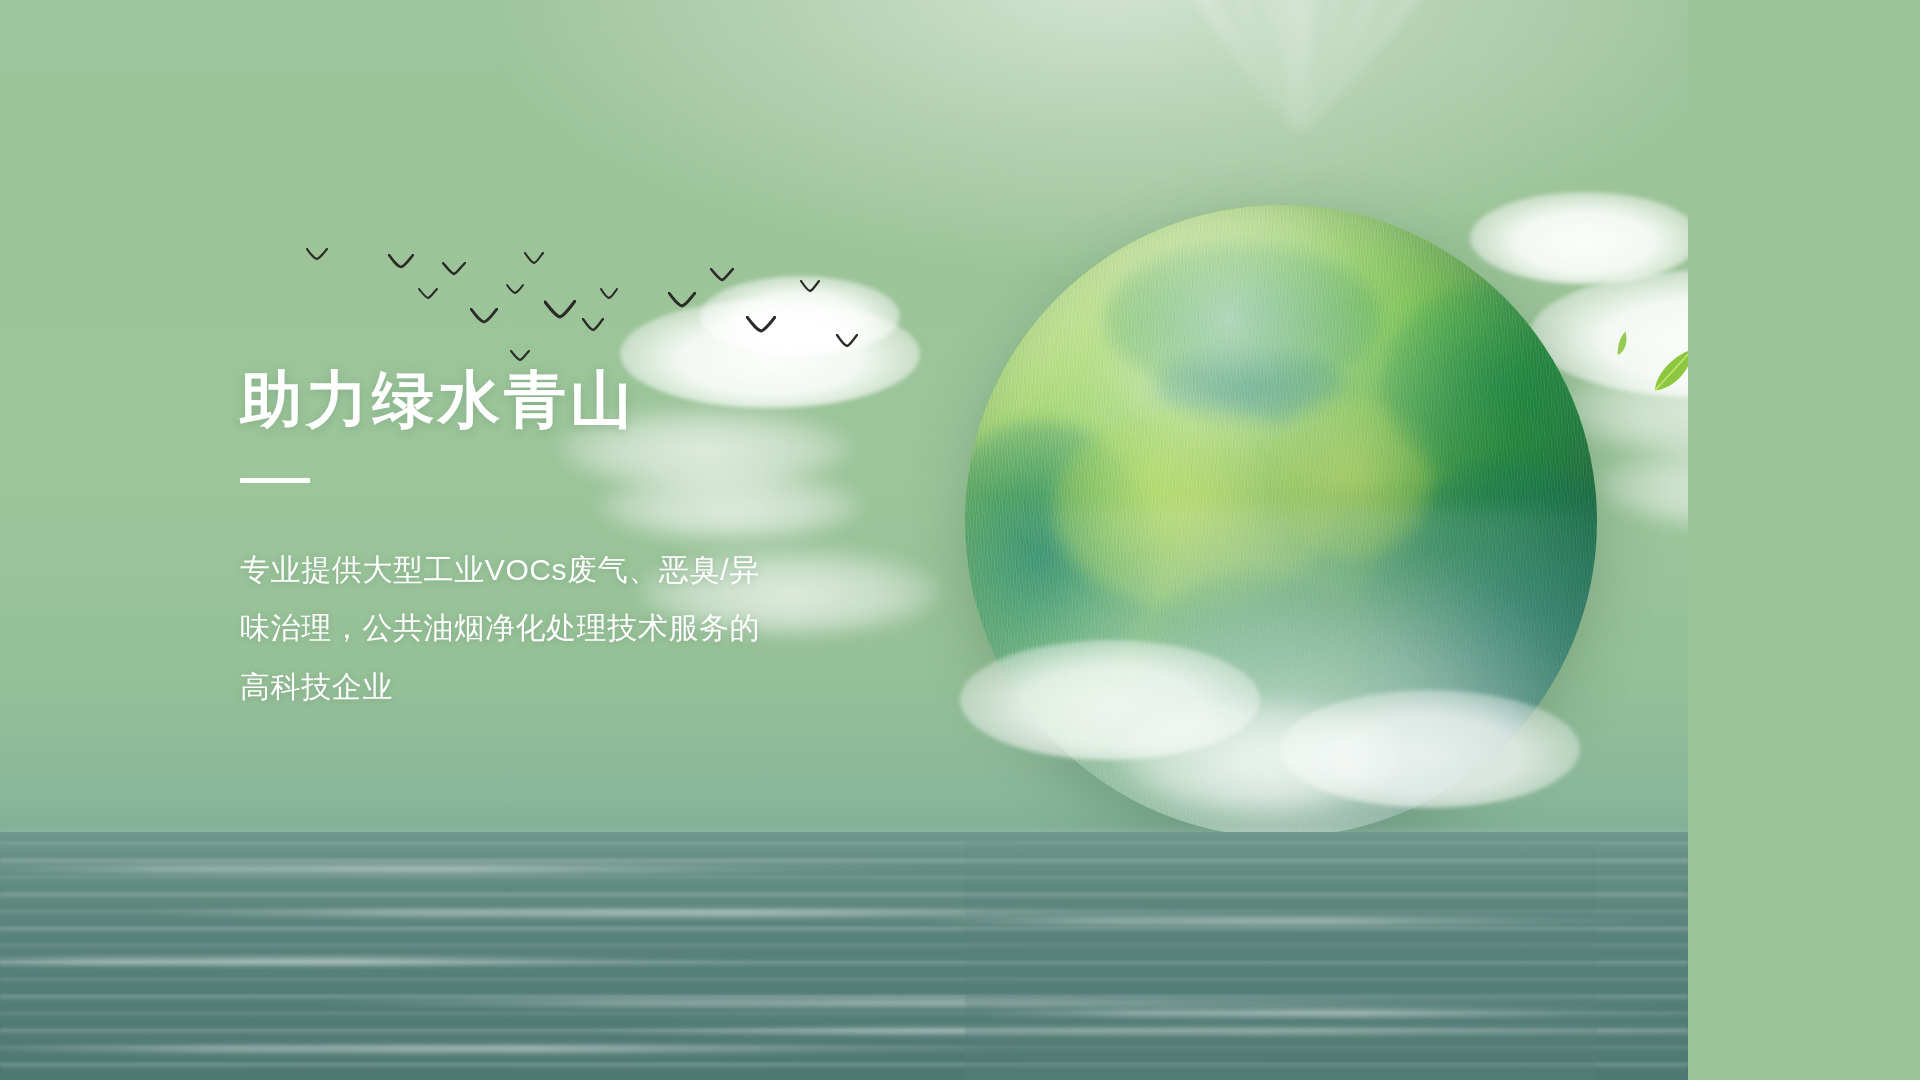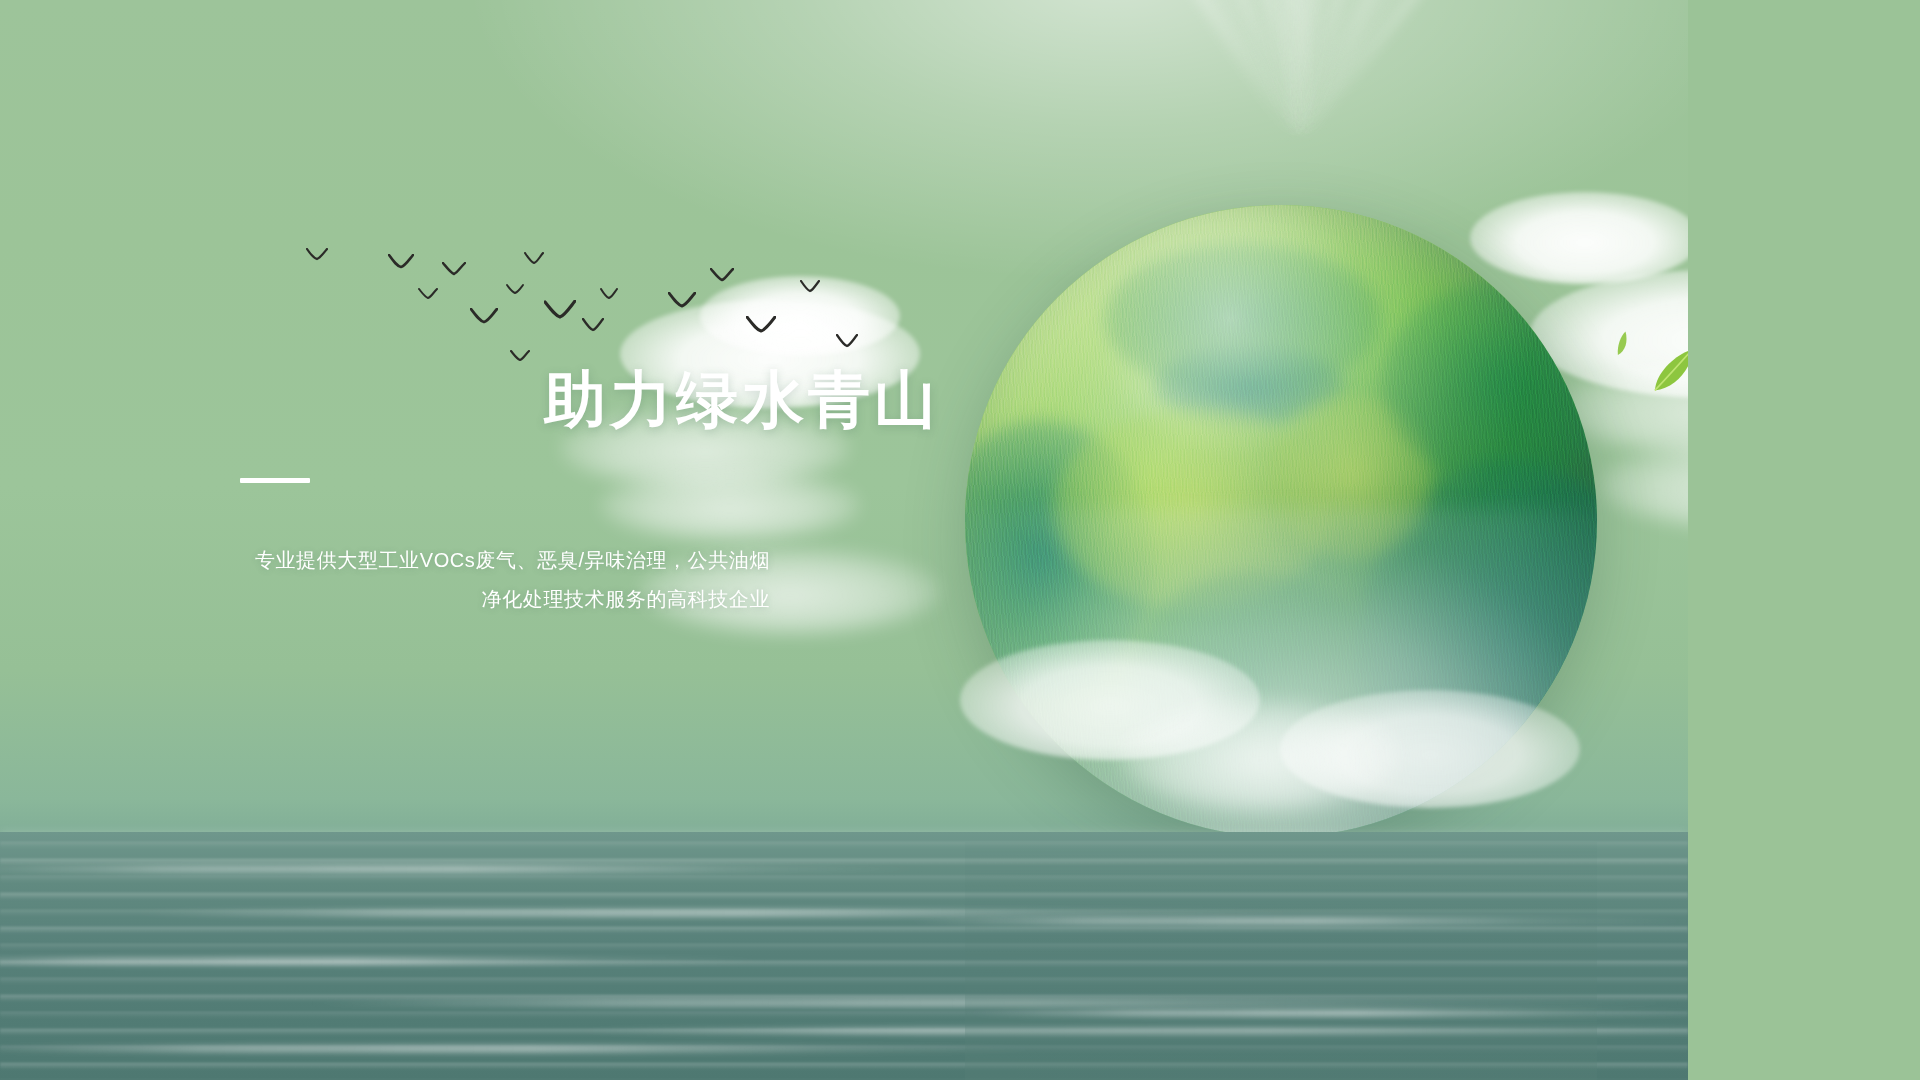--- a/index.html
+++ b/index.html
@@ -9,21 +9,20 @@
     overflow: hidden;
     background: #9bc397;
     font-family: "Liberation Sans", "DejaVu Sans", sans-serif;
   }
 
   #stage {
     position: relative;
     width: 1688px;
     height: 1080px;
     overflow: hidden;
-    text-align: right;
   }
 
   
   .sky {
     position: absolute; inset: 0;
     background:
       linear-gradient(180deg,
         #9dc49a 0%,
         #9cc498 22%,
         #9cc59a 45%,
@@ -249,21 +248,21 @@
   .divider {
     margin-top: 40px;
     width: 70px;
     height: 5px;
     background: #ffffff;
     border-radius: 1px;
   }
   .subtitle {
     margin-top: 58px;
     color: #ffffff;
-    font-size: 20px;
+    font-size: 30px;
     font-weight: 400;
     line-height: 1.95;
     letter-spacing: 0.6px;
     max-width: 530px;
     text-shadow: 0 1px 6px rgba(60,100,80,0.25);
   }
 </style>
 </head>
 <body>
 

